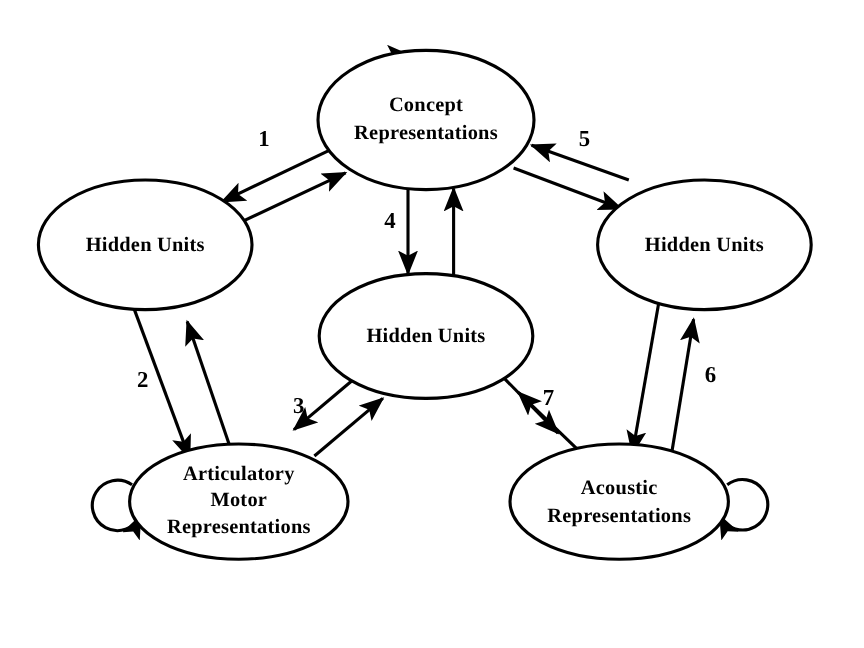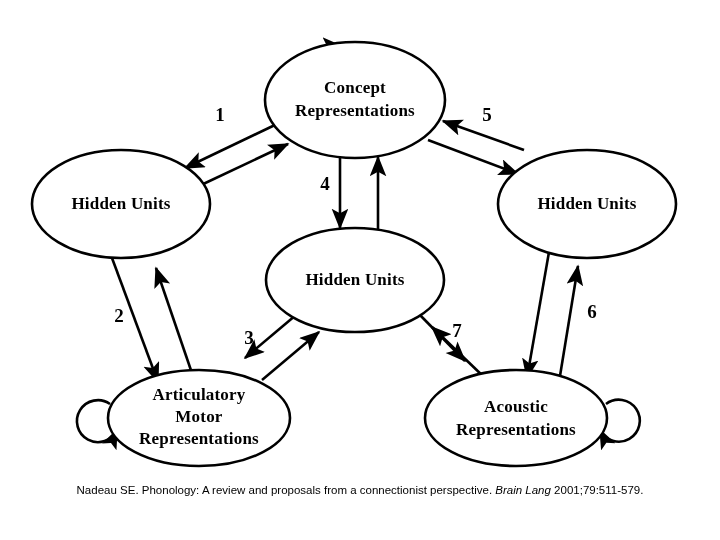--- a/index.html
+++ b/index.html
@@ -170,15 +170,14 @@
     </g>
 
     <g>
       <ellipse class="node-ellipse" cx="516" cy="418" rx="91" ry="48"></ellipse>
       <text class="node-label" x="516" y="408">Acoustic</text>
       <text class="node-label" x="516" y="431">Representations</text>
     </g>
 
   </svg>
 
-  <div id="caption"><span>Nadeau SE. Phonology: A review and proposals from a connectionist perspective. </span><span class="ital">Brain Lang</span><span> 2001;79:511-579.</span></div>
 
 </div>
 
 </body></html>

